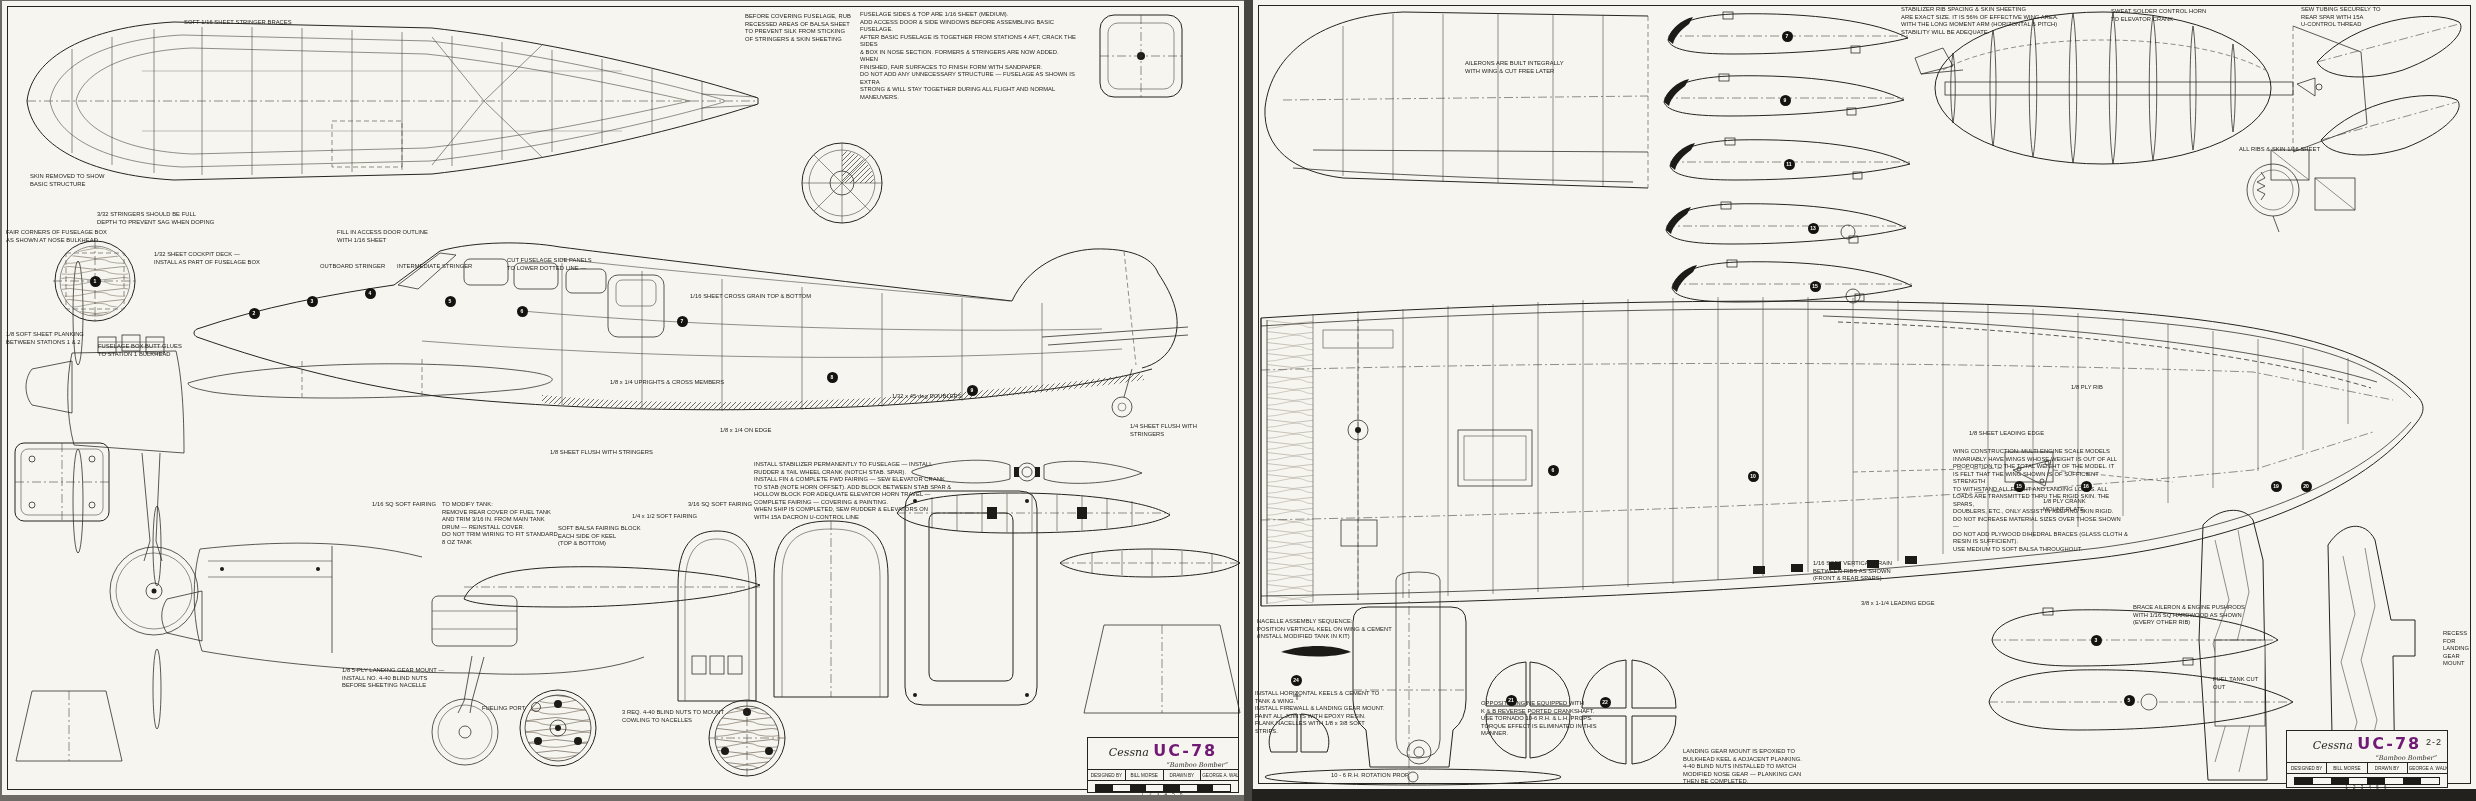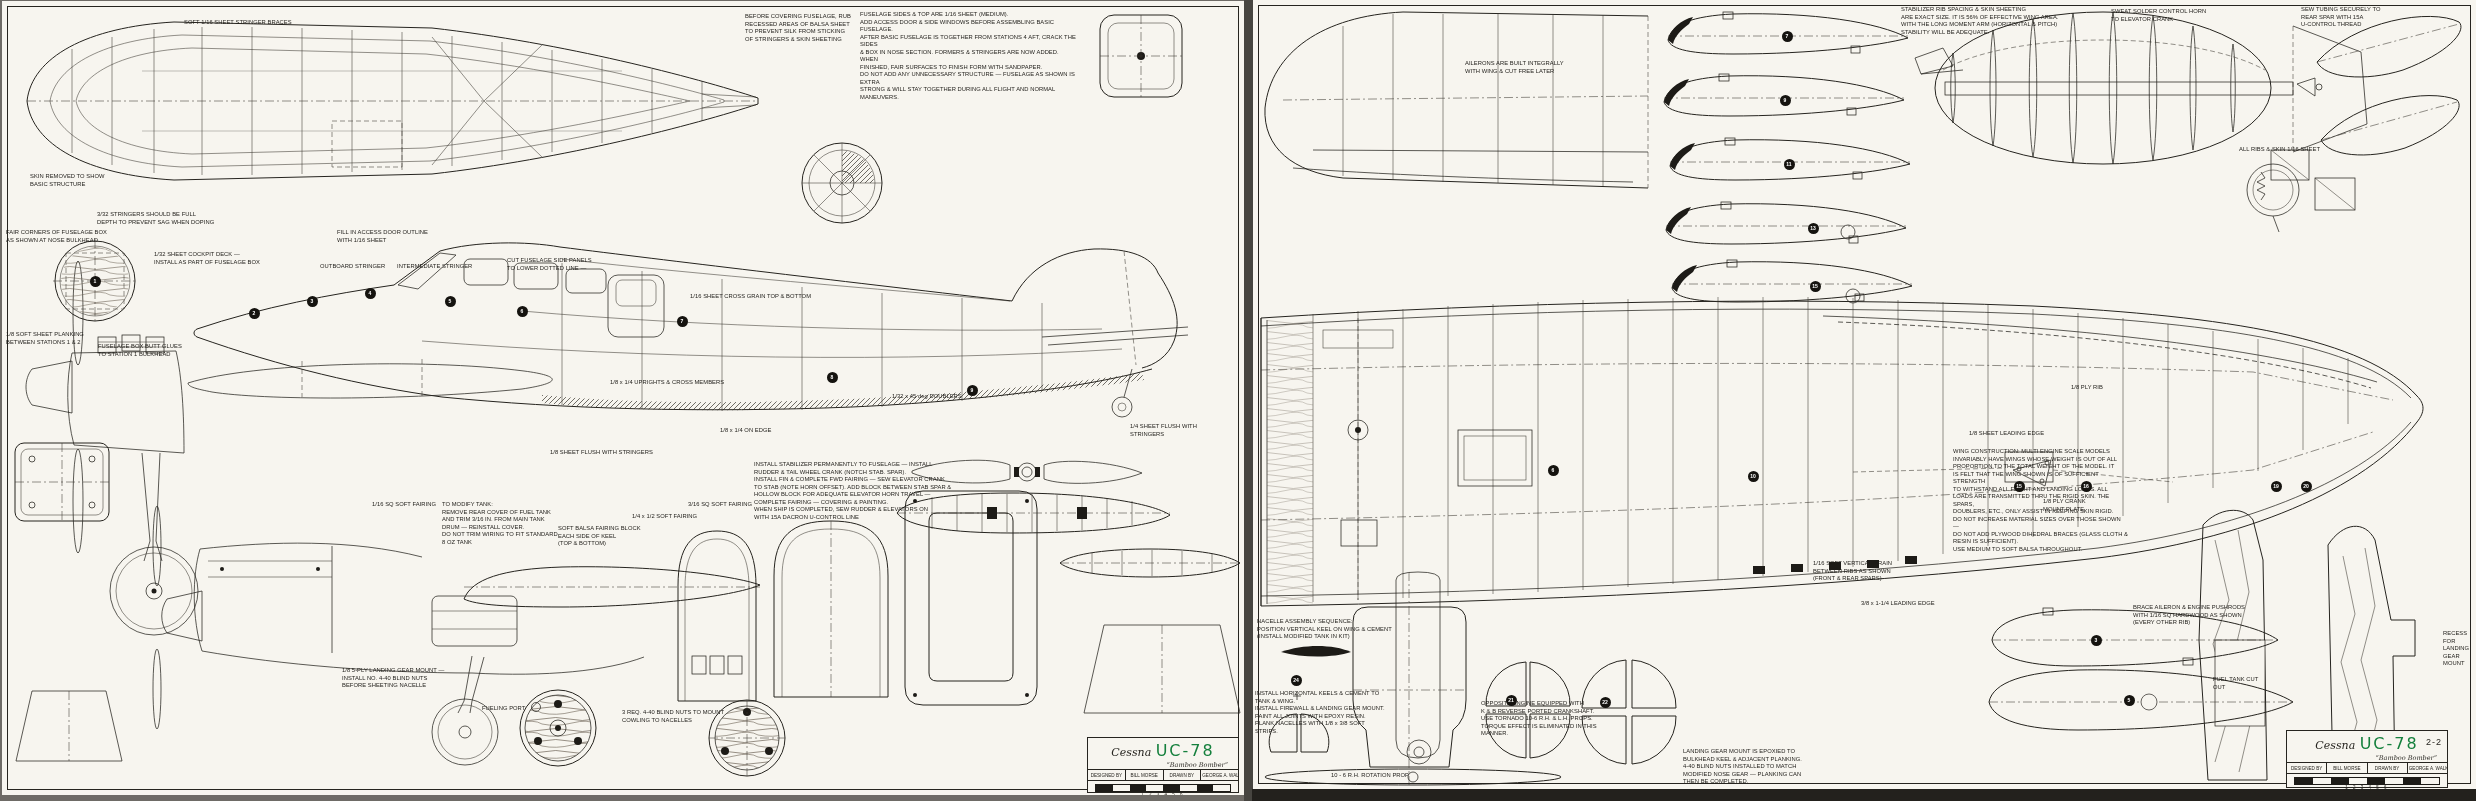--- a/index.html
+++ b/index.html
@@ -15,21 +15,21 @@
   .lm{stroke:#26241f;stroke-width:.75;fill:none;}
   .lt{stroke:#3a372f;stroke-width:.55;fill:none;}
   .dash{stroke-dasharray:5 3;}
   .dd{stroke-dasharray:9 3 2 3;}
   .blk{fill:#1d1b17;stroke:none;}
   .note{position:absolute;font:5.8px/1.3 "Liberation Sans",sans-serif;color:#1f1d19;white-space:pre-line;max-width:240px;letter-spacing:.05px;}
   .badge{position:absolute;width:11px;height:11px;margin:-5.5px 0 0 -5.5px;border-radius:50%;background:#15130f;color:#fff;font:bold 5px/11px "Liberation Sans",sans-serif;text-align:center;}
   .tb{position:absolute;border:1.6px solid #26241f;background:#f7f5ef;}
   .tb-title{position:relative;text-align:center;padding-top:3px;height:20px;}
   .tb-brand{font-family:"DejaVu Serif",serif;font-style:italic;font-size:11px;color:#26241f;}
-  .tb-model{font-family:"DejaVu Sans",sans-serif;font-weight:normal;font-size:16px;letter-spacing:2px;color:#15803d;}
+  .tb-model{font-family:"DejaVu Sans",sans-serif;font-weight:bold;font-size:16px;letter-spacing:2px;color:#701a75;}
   .tb-sheetno{position:absolute;right:5px;top:6px;font-size:9px;color:#26241f;letter-spacing:1px;}
   .tb-sub{font-family:"DejaVu Serif",serif;font-style:italic;font-size:6.5px;text-align:right;padding-right:10px;color:#2c2a25;height:8px;}
   .tb-cells{display:flex;border-top:1px solid #26241f;border-bottom:1px solid #26241f;}
   .tb-cell{flex:1;font-size:4.6px;text-align:center;border-right:1px solid #26241f;padding:2.5px 1px;color:#26241f;white-space:nowrap;overflow:hidden;}
   .tb-cell:last-child{border-right:none;}
   .tb-scale{margin:3px 7px 0 7px;height:6px;display:flex;border:1px solid #1d1b17;}
   .tb-seg{flex:1;}
   .tb-seg:nth-child(odd){background:#1d1b17;}
   .tb-nums{font-size:4.5px;text-align:center;letter-spacing:2px;color:#26241f;}
 </style>

